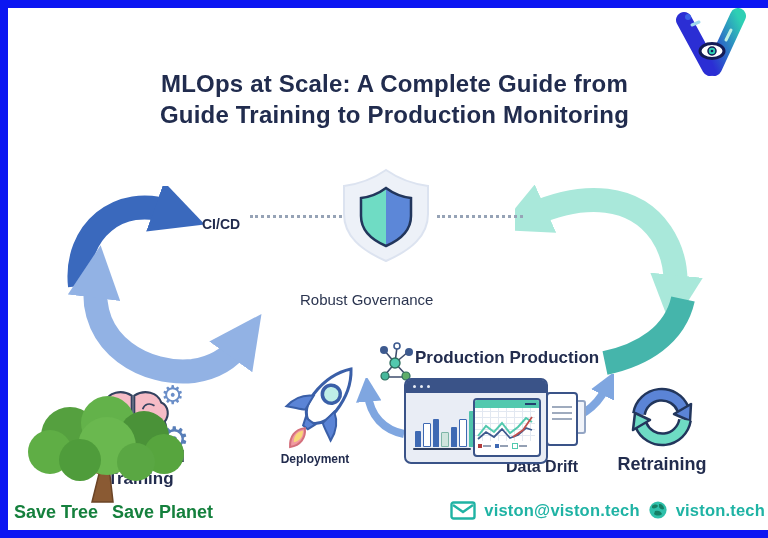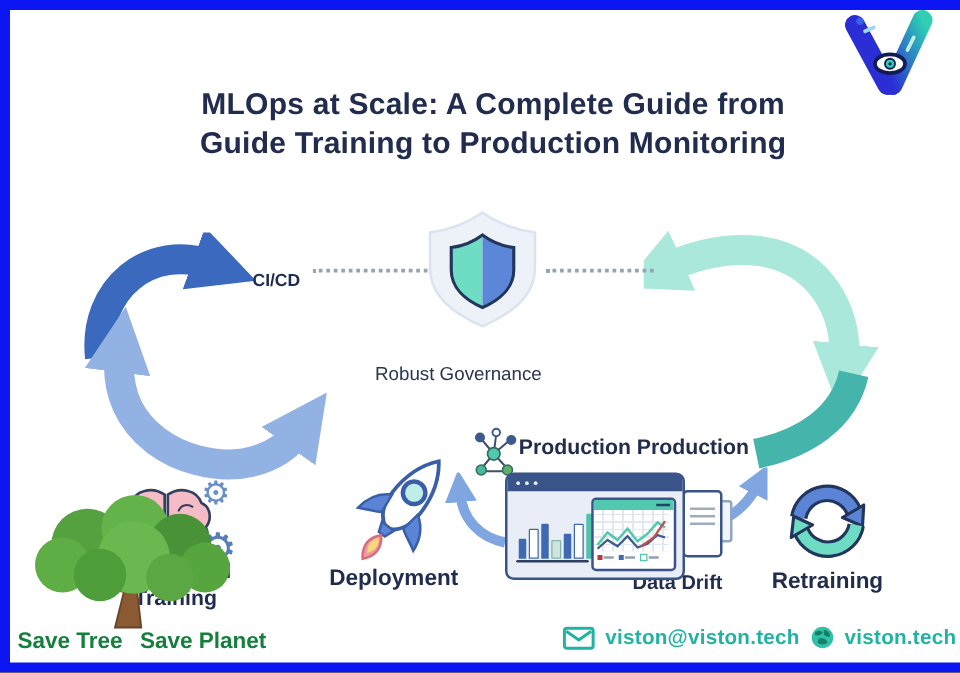--- a/index.html
+++ b/index.html
@@ -10,21 +10,21 @@
   .title{top:60px;left:0;width:100%;text-align:center;color:#212c4e;font-weight:bold;font-size:24px;line-height:31px;letter-spacing:.2px;}
 
   .stage-label{color:#222c4e;font-weight:bold;}
   .cicd{left:194px;top:208px;width:74px;font-size:14px;}
   .governance{left:292px;top:268px;width:190px;text-align:left;font-size:15px;font-weight:500;color:#2b3550;margin-top:15px;}
   .dotted{height:0;border-top:3px dotted #96a3b6;}
   .dot-left{left:242px;top:207px;width:92px;}
   .dot-right{left:429px;top:207px;width:86px;}
 
   .auto-label{left:60px;top:438px;width:145px;text-align:center;font-size:17px;line-height:22px;}
-  .deploy-label{left:242px;top:444px;width:130px;text-align:center;font-size:18px;}
+  .deploy-label{left:242px;top:444px;width:130px;text-align:center;font-size:12px;}
   .prodmon-label{left:407px;top:340px;font-size:17px;}
   .perf-label{left:396px;top:450px;width:104px;text-align:center;font-size:16px;}
   .drift-label{left:492px;top:450px;width:84px;text-align:center;font-size:16px;}
   .retrain-label{left:598px;top:446px;width:112px;text-align:center;font-size:18px;}
 
   .gear{font-family:"DejaVu Sans",sans-serif;line-height:1;}
 
   
   .dash{left:396px;top:370px;width:140px;height:82px;background:#e9edf5;border:2px solid #3a5388;border-radius:7px;z-index:3;}
   .dash-titlebar{height:13px;background:#3a5388;border-radius:4px 4px 0 0;display:flex;align-items:center;gap:4px;padding-left:7px;}

